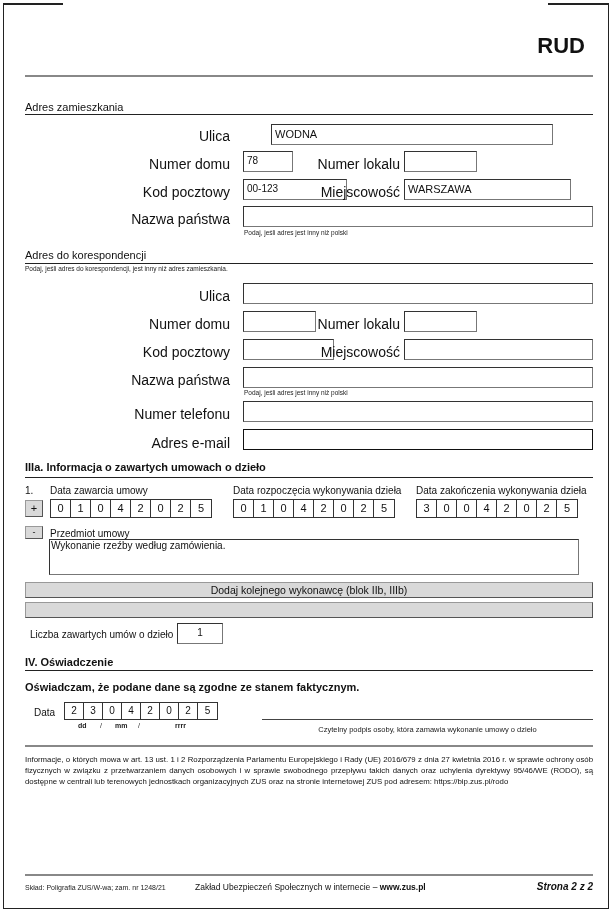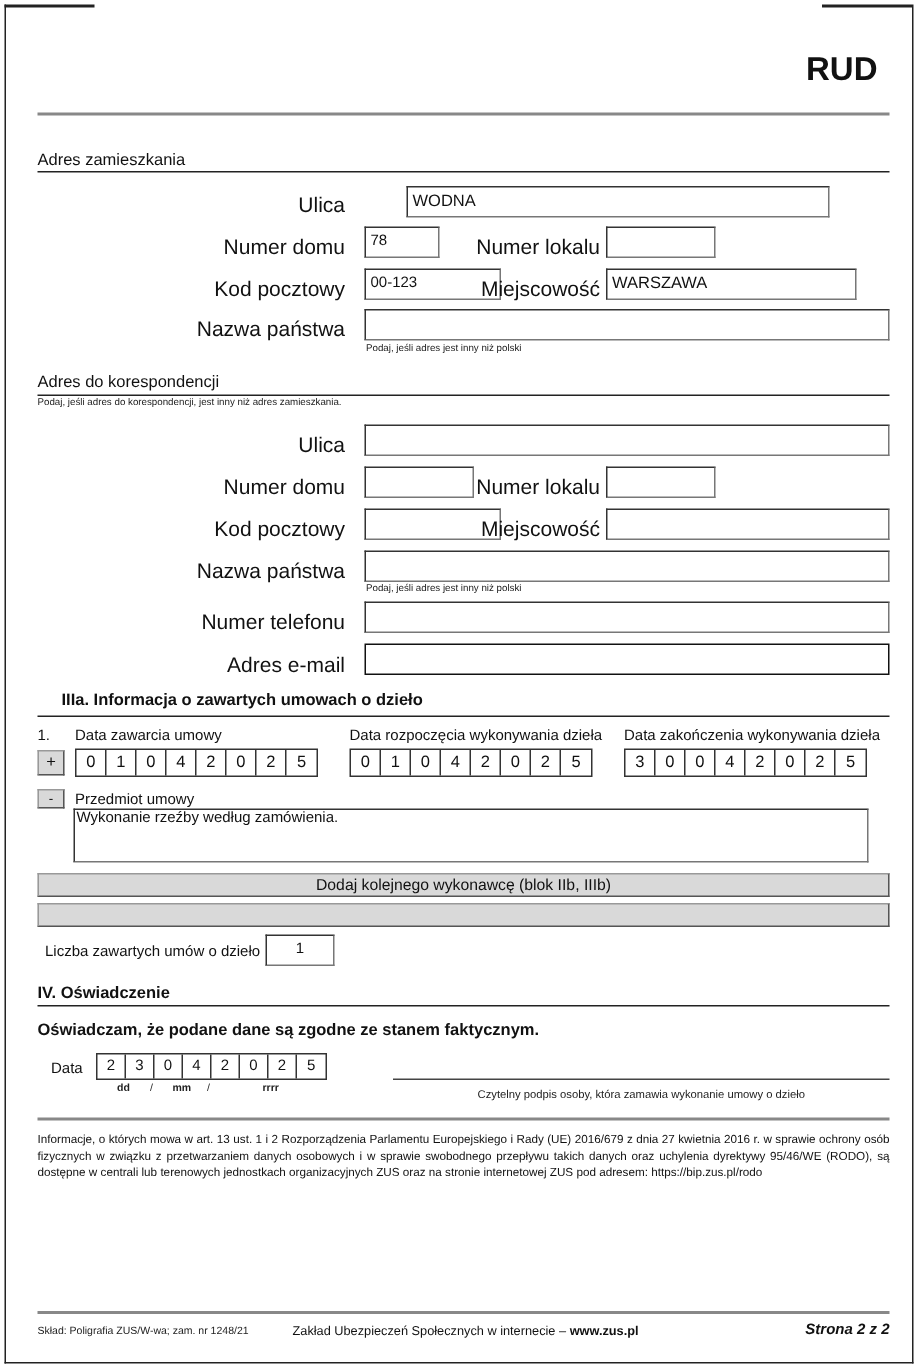--- a/index.html
+++ b/index.html
@@ -38,21 +38,21 @@
 
 <div class="lbl" style="right:383px;top:128px;">Ulica</div>
 <div class="box" style="left:243px;top:124px;width:282px;margin-left:28px;">WODNA</div>
 
 <div class="lbl" style="right:383px;top:156px;">Numer domu</div>
 <div class="box" style="left:243px;top:151px;width:50px;font-size:10px;">78</div>
 <div class="lbl" style="right:213px;top:156px;">Numer lokalu</div>
 <div class="box" style="left:404px;top:151px;width:73px;"></div>
 
 <div class="lbl" style="right:383px;top:184px;">Kod pocztowy</div>
-<div class="box" style="left:243px;top:179px;width:91px;font-size:10px;">00-123</div>
+<div class="box" style="left:243px;top:179px;width:104px;font-size:10px;">00-123</div>
 <div class="lbl" style="right:213px;top:184px;">Miejscowość</div>
 <div class="box" style="left:404px;top:179px;width:167px;">WARSZAWA</div>
 
 <div class="lbl" style="right:383px;top:211px;">Nazwa państwa</div>
 <div class="box" style="left:243px;top:206px;width:350px;"></div>
 <div class="hint" style="left:244px;top:229px;">Podaj, jeśli adres jest inny niż polski</div>
 
 <div class="lbl-l" style="left:25px;top:249px;font-size:11px;">Adres do korespondencji</div>
 <div class="rule" style="top:263px;width:568px;height:1px;background:#222;"></div>
 <div class="hint" style="left:25px;top:265px;">Podaj, jeśli adres do korespondencji, jest inny niż adres zamieszkania.</div>
@@ -73,21 +73,21 @@
 <div class="lbl" style="right:383px;top:372px;">Nazwa państwa</div>
 <div class="box" style="left:243px;top:367px;width:350px;"></div>
 <div class="hint" style="left:244px;top:389px;">Podaj, jeśli adres jest inny niż polski</div>
 
 <div class="lbl" style="right:383px;top:406px;text-align:center;">Numer telefonu</div>
 <div class="box" style="left:243px;top:401px;width:350px;"></div>
 
 <div class="lbl" style="right:383px;top:435px;">Adres e-mail</div>
 <div class="box" style="left:243px;top:429px;width:350px;border:1.5px solid #111;"></div>
 
-<div class="sec" style="left:41px;top:461px;">IIIa. Informacja o zawartych umowach o dzieło</div>
+<div class="sec" style="left:25px;top:461px;">IIIa. Informacja o zawartych umowach o dzieło</div>
 <div class="rule" style="top:477px;width:568px;height:1px;background:#222;"></div>
 
 <div class="lbl-l" style="left:25px;top:485px;">1.</div>
 <div class="lbl-l" style="left:50px;top:485px;">Data zawarcia umowy</div>
 <div class="lbl-l" style="left:233px;top:485px;">Data rozpoczęcia wykonywania dzieła</div>
 <div class="lbl-l" style="left:416px;top:485px;">Data zakończenia wykonywania dzieła</div>
 
 <div class="gbtn" style="left:25px;top:500px;width:18px;height:17px;line-height:15px;">+</div>
 
 <div class="digits" style="left:50px;top:499px;">

